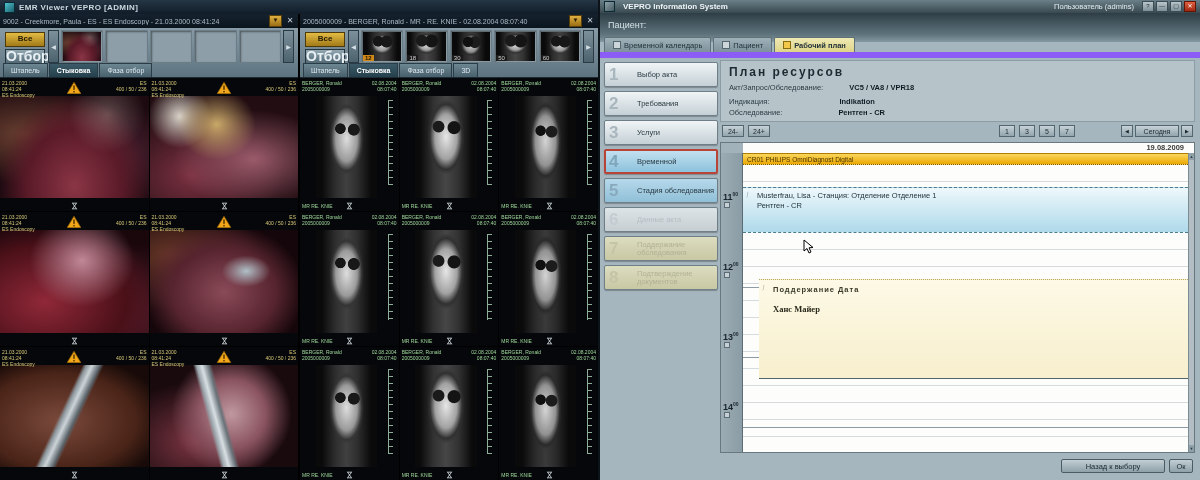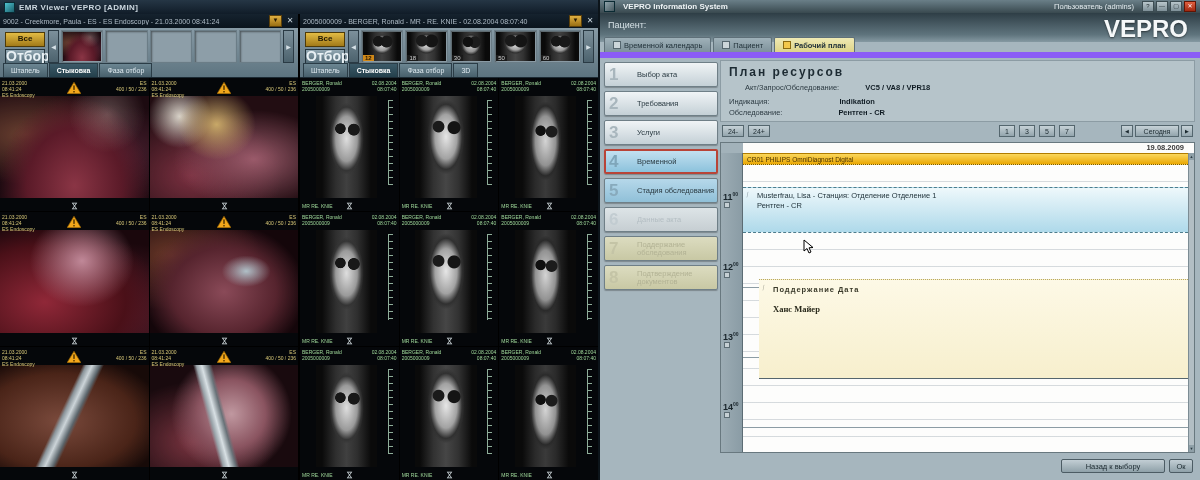--- a/index.html
+++ b/index.html
@@ -430,21 +430,20 @@
       <span class="ttl">VEPRO Information System</span>
       <span class="usr">Пользователь (admins)</span>
       <span class="winbtn">?</span>
       <span class="winbtn">—</span>
       <span class="winbtn">▢</span>
       <span class="winbtn red">✕</span>
     </div>
 
     <div class="ris-head">
       <span class="pt">Пациент:</span>
-      <span class="logo">VEPRO</span>
     </div>
 
     <div class="ris-tabs">
       <div class="rtab">
         <span class="ti"></span>
         <span>Временной календарь</span>
       </div>
       <div class="rtab">
         <span class="ti"></span>
         <span>Пациент</span>
@@ -486,21 +485,21 @@
         </div>
       <div class="step off2">
           <span class="n">8</span>
           <span class="l">Подтверждение документов</span>
         </div>
     </div>
 
     <div id="plan">
       <div class="plan-hd">
         <span class="t">План  ресурсов</span>
-        <div class="fld" style="top:22px;margin-left:16px;">
+        <div class="fld" style="top:22px;">
           <span>Акт/Запрос/Обследование:</span>
           <b style="margin-left:24px;">VC5 / VA8 / VPR18</b>
         </div>
         <div class="fld" style="top:36px;">
           <span>Индикация:</span>
           <b style="margin-left:68px;">Indikation</b>
         </div>
         <div class="fld" style="top:47px;">
           <span>Обследование:</span>
           <b style="margin-left:54px;">Рентген - CR</b>

